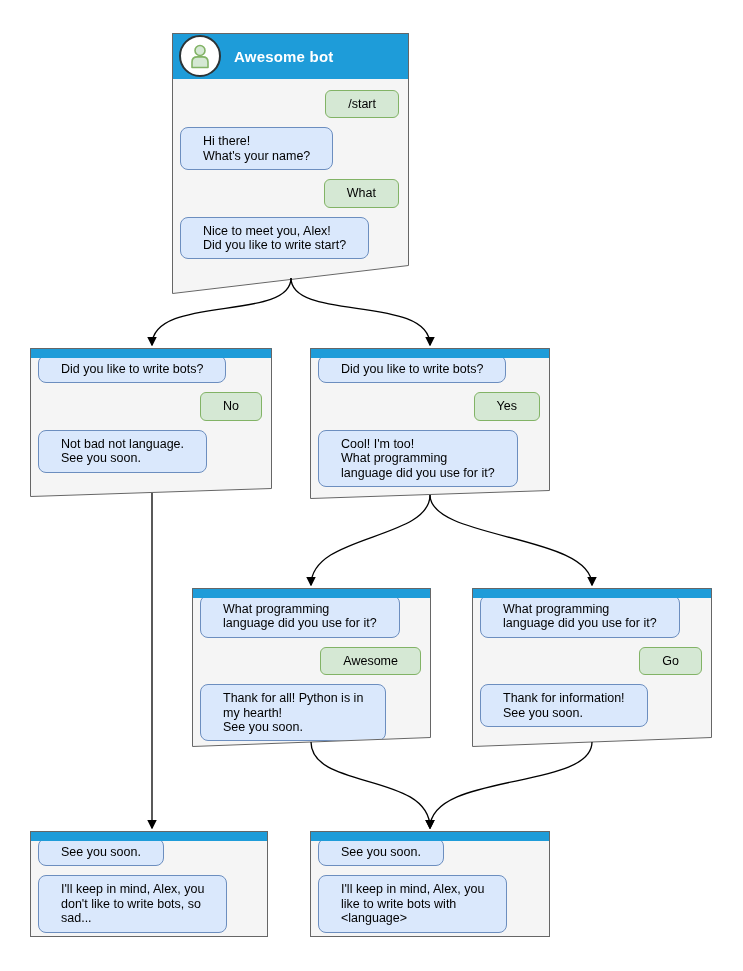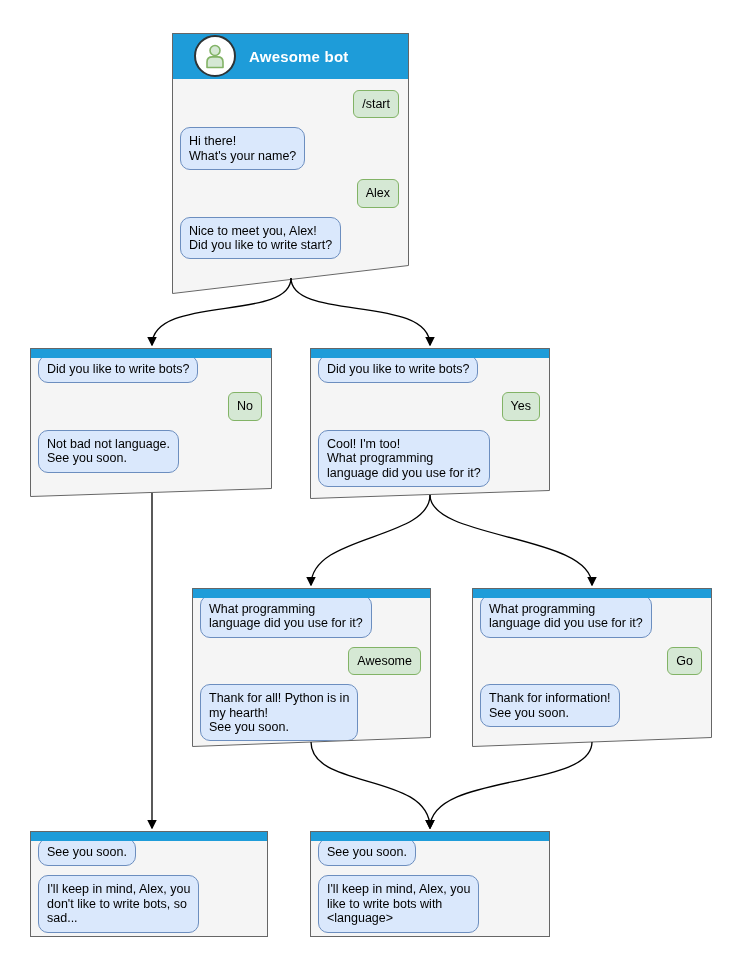--- a/index.html
+++ b/index.html
@@ -6,49 +6,48 @@
   html, body { background:#ffffff; font-family:"Liberation Sans", sans-serif; }
   .canvas {
     position:relative; width:743px; height:971px; background:#ffffff; overflow:hidden;
   }
   .window {
     position:absolute;
     background:var(--window-bg,#F5F5F5);
   }
   .window-header {
     background:var(--header-blue,#1E9CD9);
-    position:relative; z-index:2;padding-left:15px;
+    position:relative; z-index:2;
   }
   .bar { height:10px; width:100%; }
   .root-header { height:46px; display:flex; align-items:center; }
   .avatar {
     width:42px; height:42px; border-radius:50%;
     background:#ffffff; border:2px solid var(--avatar-ring,#2D3436);
     margin-left:7px; display:flex; align-items:center; justify-content:center;
     flex:0 0 auto;
   }
   .title {
     color:var(--title-text,#fff); font-weight:bold; font-size:15px; margin-left:13px;
     letter-spacing:0.2px;
   }
   .wbody {
     display:flex; flex-direction:column; align-items:flex-start;
     padding:0 10px 0 8px; position:relative; z-index:1;
   }
   .msg {
     font-size:12.5px; line-height:1.15; color:var(--message-text,#000);
-    padding:6px 8px; border:1px solid; border-radius:8px;
+    padding:6px 22px; border:1px solid; border-radius:8px;
     white-space:pre-line; width:fit-content; max-width:205px;
     margin-top:9px;
   }
   .msg.bot {
     background:var(--bot-bubble-bg,#DAE8FC);
     border-color:var(--bot-bubble-border,#6C8EBF);
     align-self:flex-start;
-    border-radius:10px;
   }
   .msg.user {
     background:var(--user-bubble-bg,#D5E8D4);
     border-color:var(--user-bubble-border,#82B366);
     align-self:flex-end; border-radius:6px;
   }
   .msg.tucked { margin-top:-3px; }
   .root-body > .msg:first-child { margin-top:11px; }
   .overlay {
     position:absolute; left:0; top:0; width:743px; height:971px;
@@ -72,21 +71,21 @@
           <circle class="person-icon-shape" cx="15" cy="9.5" r="5"></circle>
           <path class="person-icon-shape" d="M7,26.5 L7,21 C7,17.2 10,15.9 12.5,15.9 L17.5,15.9 C20,15.9 23,17.2 23,21 L23,26.5 Z"></path>
         </svg>
       </div>
       <div class="title">Awesome bot</div>
     </div>
     <div class="wbody root-body">
       <div class="msg user">/start</div>
       <div class="msg bot">Hi there!
 What's your name?</div>
-      <div class="msg user">Alex</div>
+      <div class="msg user">What</div>
       <div class="msg bot">Nice to meet you, Alex!
 Did you like to write start?</div>
     </div>
   </div>
 
   <div class="window" style="left:30px; top:348px; width:242px; height:148px;
               clip-path:polygon(0 0, 100% 0, 100% 140px, 0 100%);">
     <div class="window-header bar"></div>
     <div class="wbody">
       <div class="msg bot tucked">Did you like to write bots?</div>

